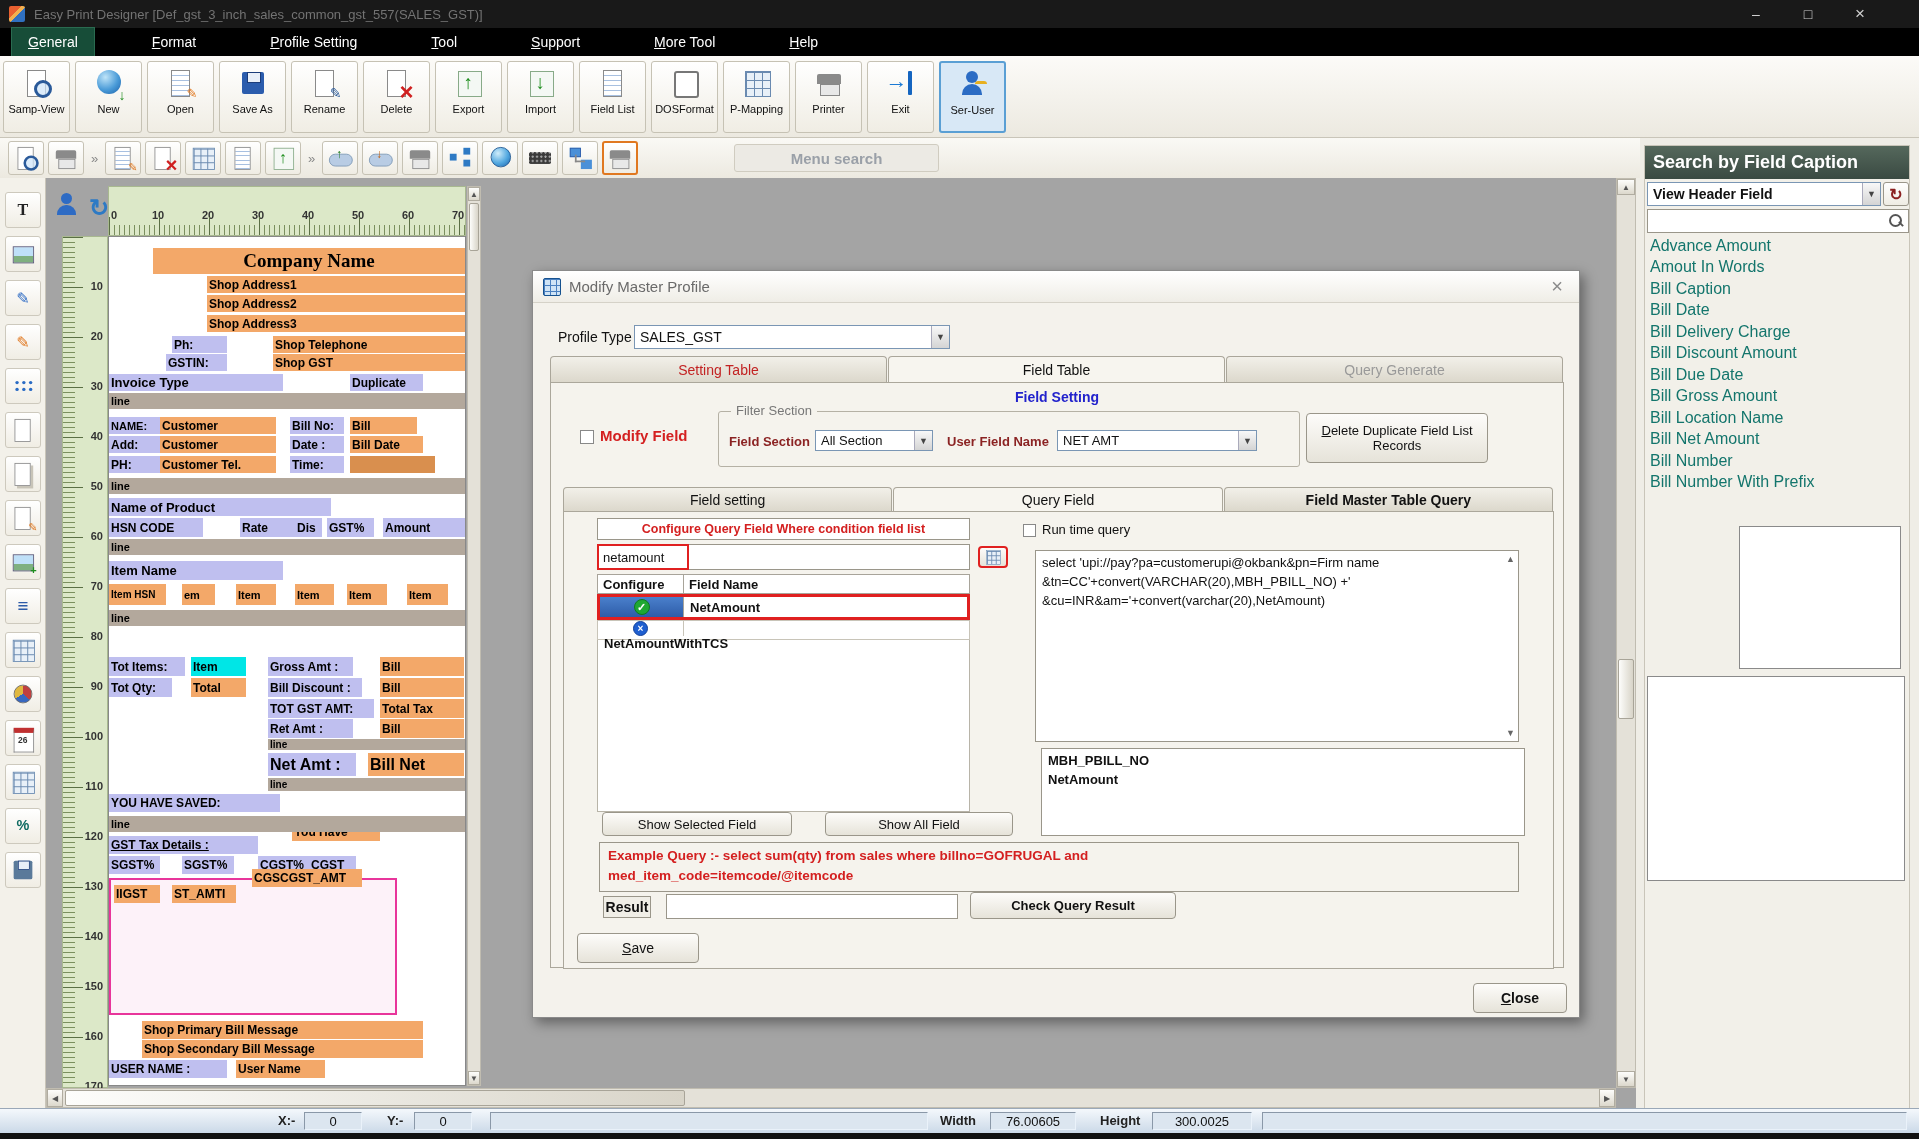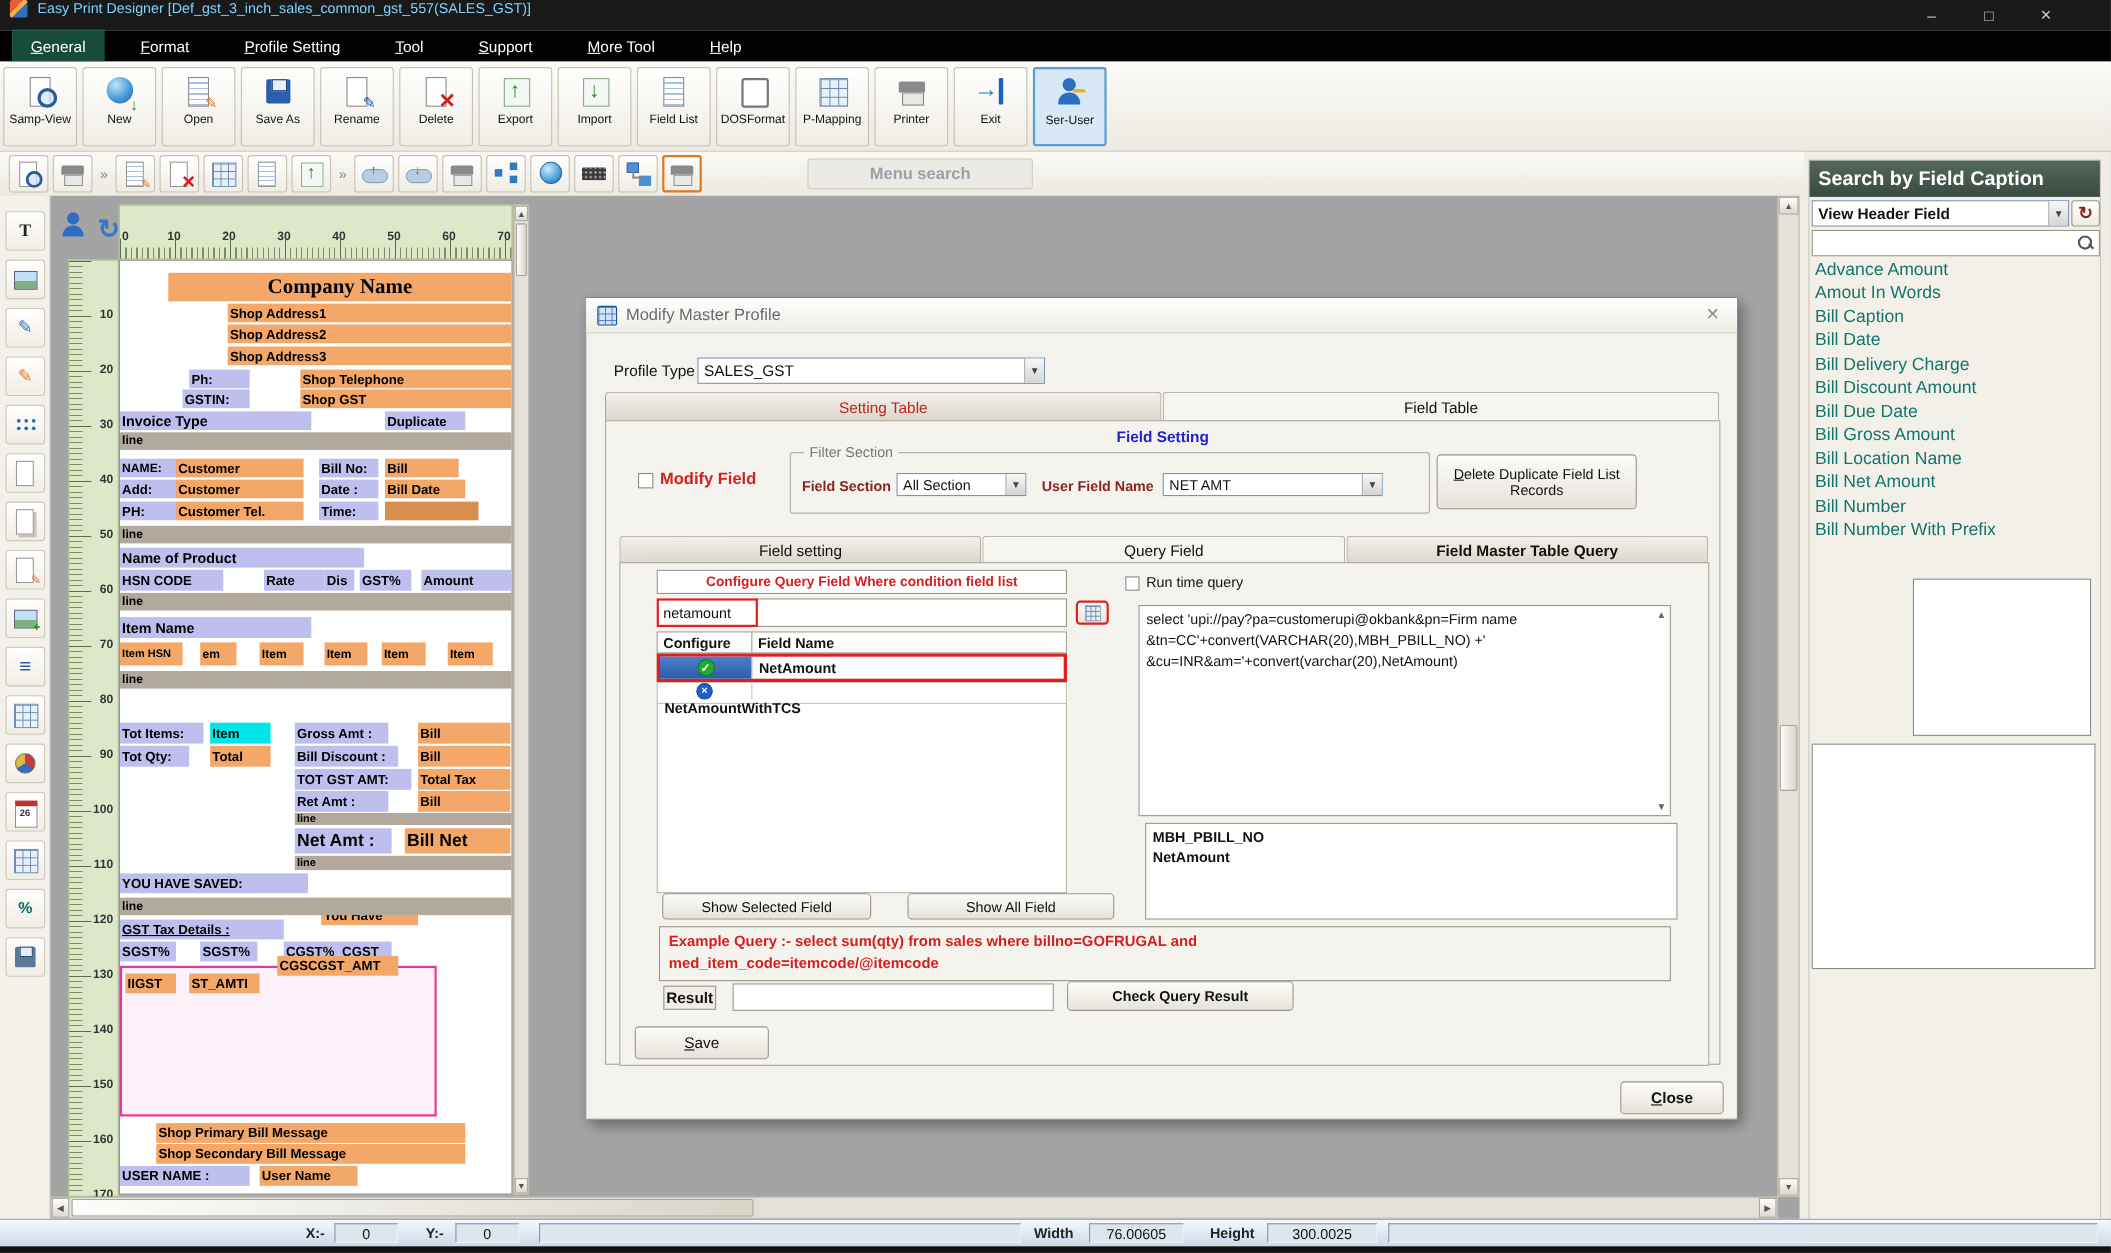--- a/index.html
+++ b/index.html
@@ -2,33 +2,33 @@
 <html><head>
 <meta charset="utf-8">
 <style>
   *{box-sizing:border-box;margin:0;padding:0;}
   body{width:1919px;height:1139px;position:relative;overflow:hidden;background:#EFEDE6;
        font-family:"Liberation Sans",sans-serif;color:#111;}
   .ulf{display:block;}
   .ulf::first-letter{text-decoration:underline;}
 
   
-  .titlebar{position:absolute;left:0;top:0;width:1919px;height:28px;background:#191919;color:#7dd3fc;
-            display:flex;align-items:flex-start;font-size:13px;}
+  .titlebar{position:absolute;left:0;top:0;width:1919px;height:28px;background:#191919;color:#737373;
+            display:flex;align-items:center;font-size:13px;}
   .app-icon{width:16px;height:16px;margin:0 9px;border-radius:2px;
             background:linear-gradient(135deg,#E86030 0 40%,#F0B050 40% 55%,#3070C0 55% 100%);}
   .win-controls{position:absolute;right:50px;top:0;height:28px;display:flex;gap:34px;align-items:center;color:#CFCFCF;font-size:14px;}
   .wc{width:18px;text-align:center;}
   .wc-min::before{content:"–";}
   .wc-max::before{content:"□";}
   .wc-close::before{content:"×";font-size:17px;}
 
   
   .menubar{position:absolute;left:0;top:28px;width:1919px;height:28px;background:#000;display:flex;align-items:stretch;padding-left:12px;}
-  .menu-item{display:flex;align-items:center;padding:0 16px;margin-right:18px;color:#FFF;font-size:14px;}
+  .menu-item{display:flex;align-items:center;padding:0 16px;margin-right:42px;color:#FFF;font-size:14px;}
   .menu-item.active{background:#174D38;outline:1px solid #2A6B50;}
 
   
   .toolbar1{position:absolute;left:0;top:56px;width:1919px;height:82px;
             background:linear-gradient(#FCFBF8,#ECE9E0);border-bottom:1px solid #C9C5B9;
             display:flex;align-items:center;padding-left:3px;gap:5px;}
   .tbtn{width:67px;height:72px;border:1px solid #C6C2B4;border-radius:3px;background:linear-gradient(#FFFFFF,#F0EDE4);
         display:flex;flex-direction:column;align-items:center;padding-top:4px;flex:0 0 auto;}
   .tbtn.active{border:2px solid #5A9FD4;background:#D8E8F6;}
   .tlbl{font-size:11px;margin-top:3px;white-space:nowrap;}
@@ -566,20 +566,21 @@
   </div>
 
   <span class="lbl" style="left:25px;top:58px">Profile Type</span>
   <div class="combo" style="left:101px;top:54px;width:316px">
     <span>SALES_GST</span>
   </div>
 
   <div class="tabs" style="left:17px;top:85px;width:1014px;height:26px">
     <div class="tab red">Setting Table</div>
     <div class="tab sel">Field Table</div>
+    <div class="tab dim">Query Generate</div>
   </div>
 
   <div class="panel" style="left:17px;top:111px;width:1014px;height:586px">
     <div style="position:absolute;left:0;top:6px;width:100%;text-align:center;font-weight:bold;font-size:14px" class="blue">Field Setting</div>
 
     <span class="chk" style="left:29px;top:47px"></span>
     <span class="lbl red" style="left:49px;top:44px;font-weight:bold;font-size:15px">Modify Field</span>
 
     <div class="gbx" style="left:167px;top:28px;width:582px;height:56px">
       <span class="gbx-legend">Filter Section</span>

